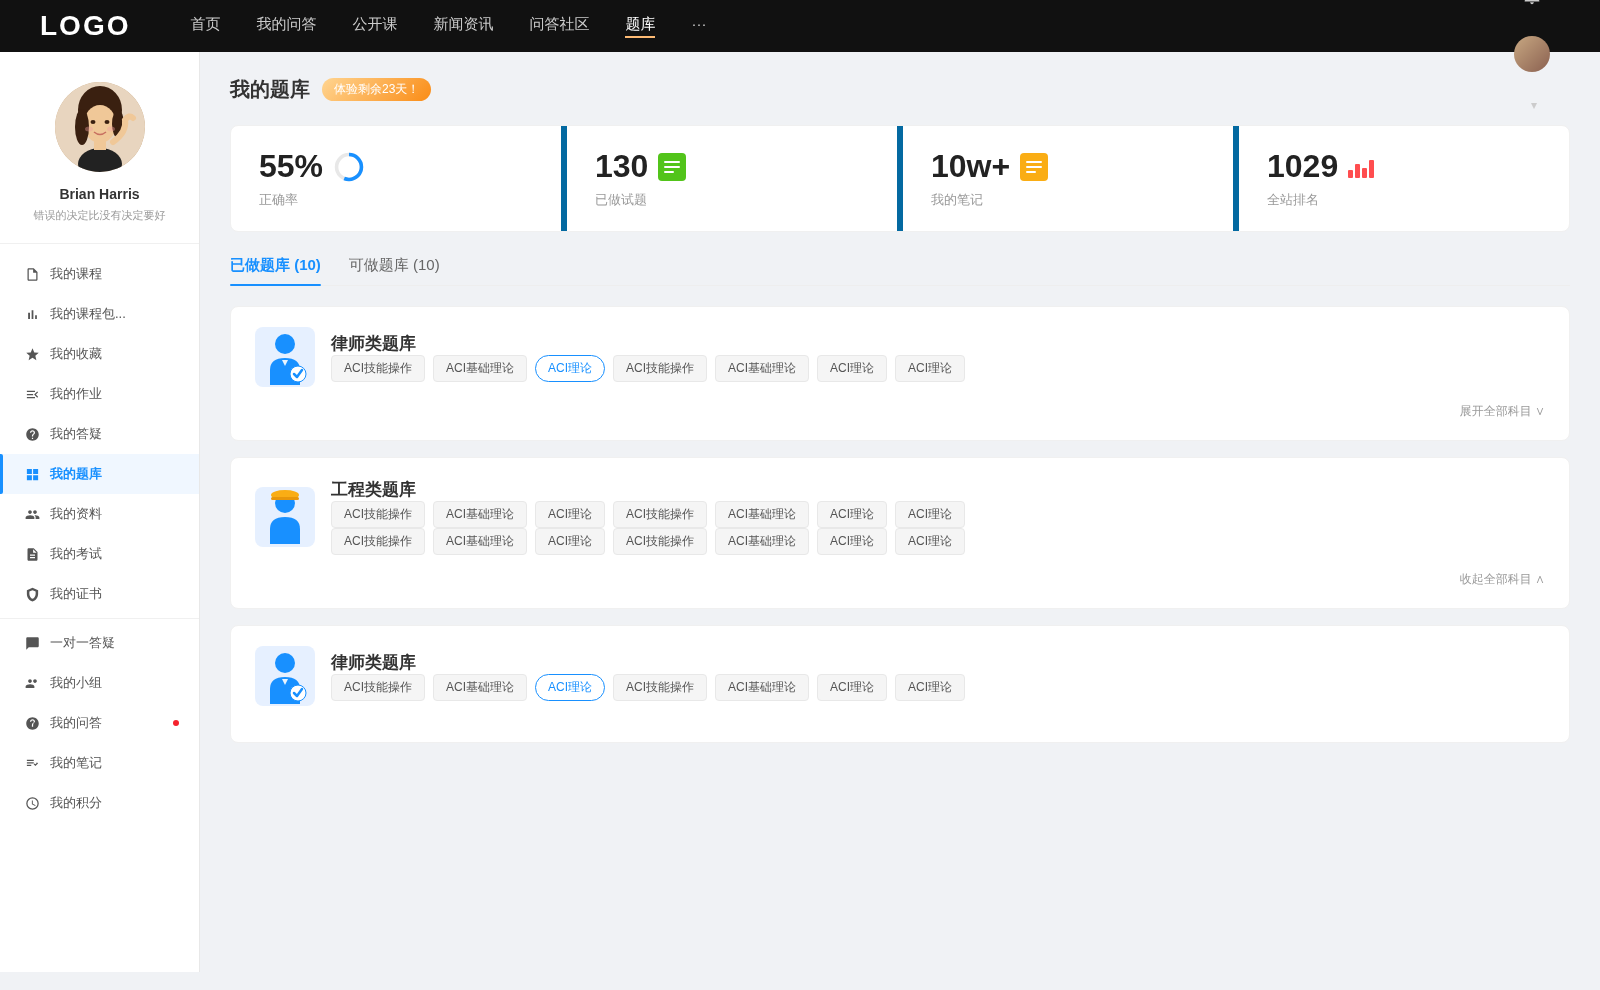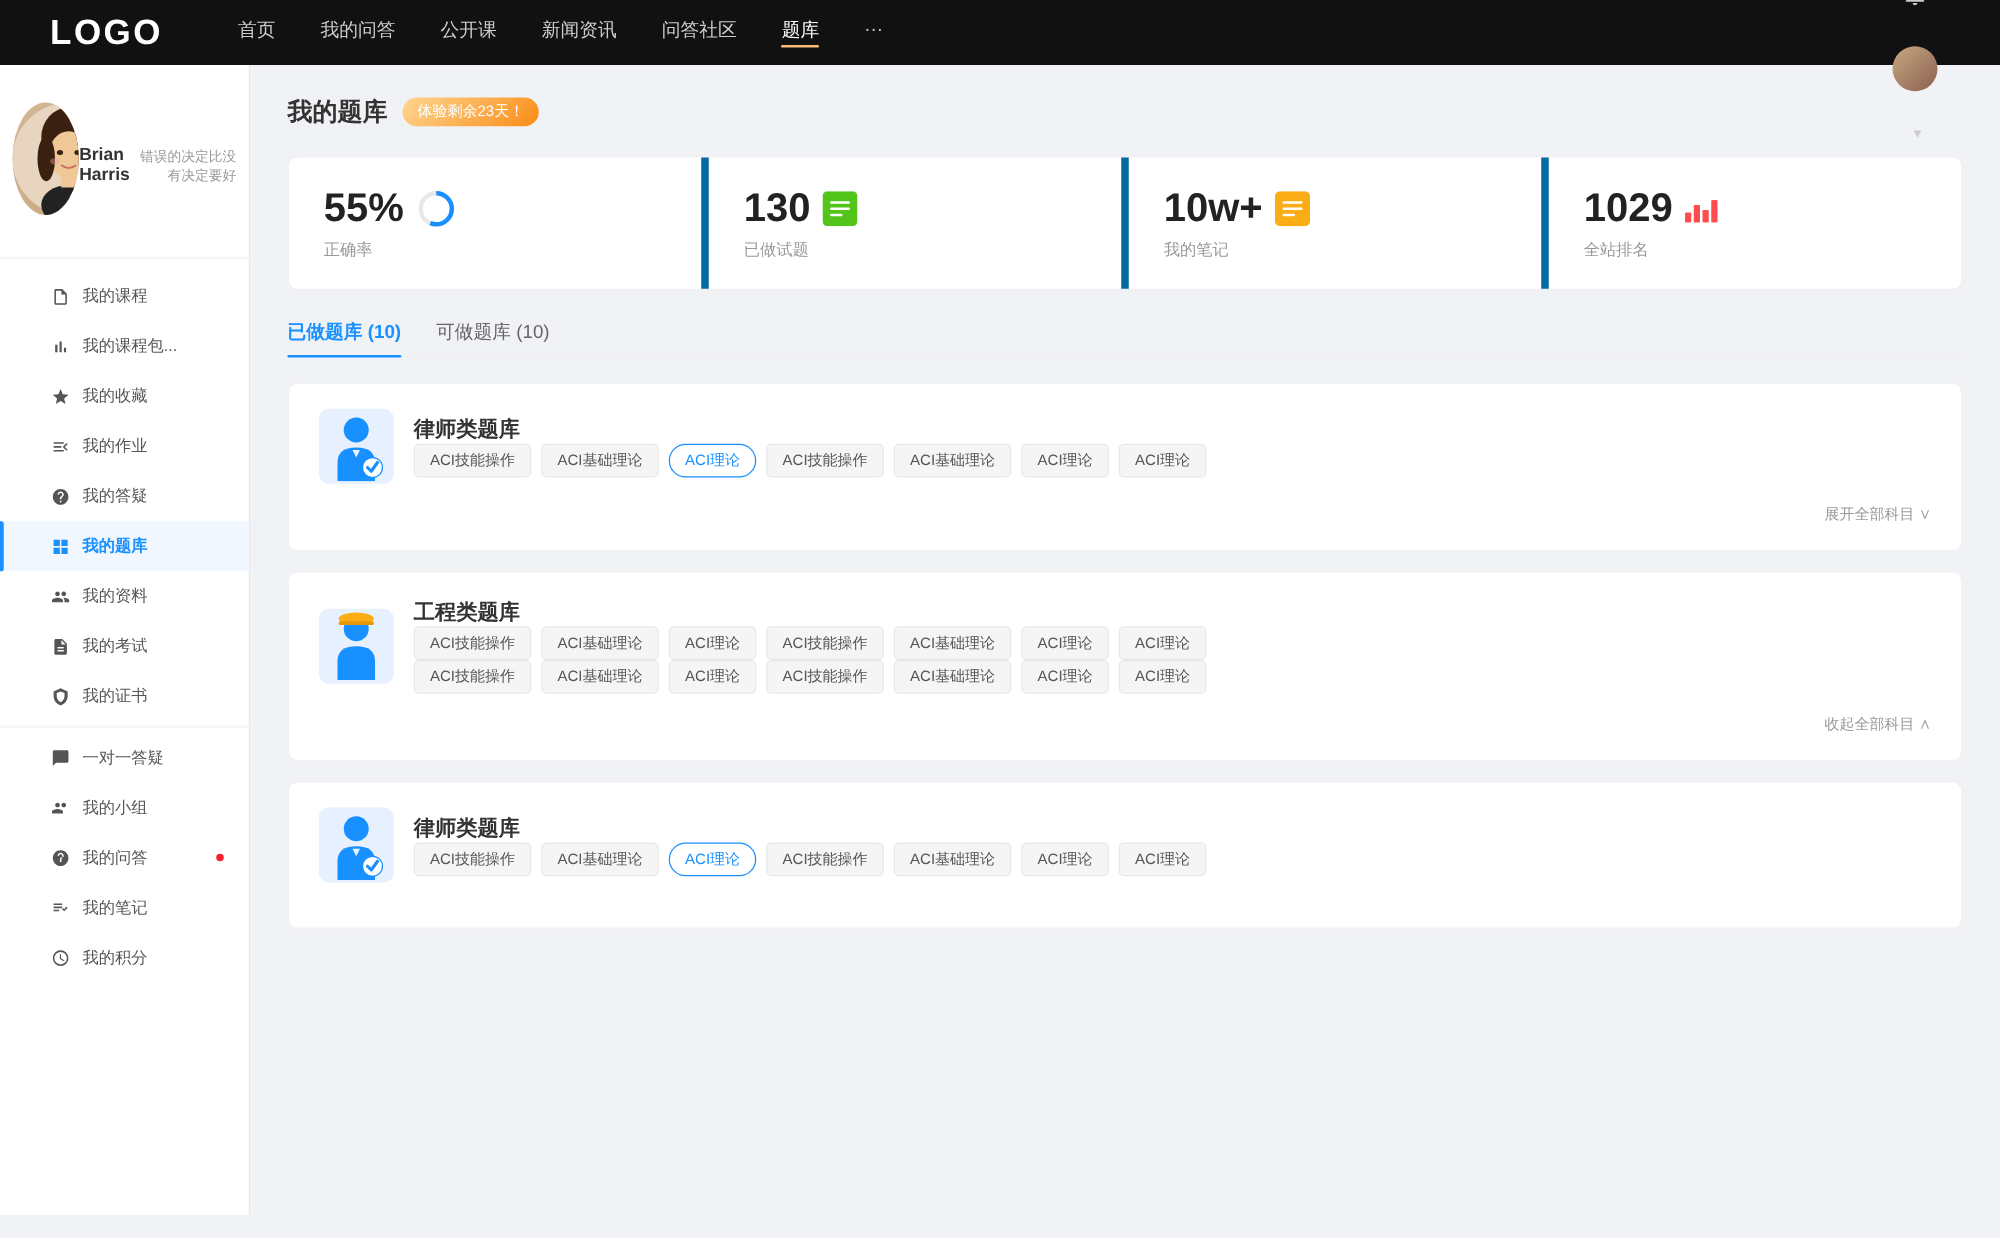--- a/index.html
+++ b/index.html
@@ -20,27 +20,27 @@
     .bell-icon svg { width: 22px; height: 22px; fill: #ccc; }
     .bell-badge { position: absolute; top: -3px; right: -3px; width: 8px; height: 8px; background: #f5222d; border-radius: 50%; }
     .avatar-placeholder { width: 36px; height: 36px; border-radius: 50%; background: linear-gradient(135deg, #c8a882, #8a6050); }
     .chevron-icon { color: #ccc; cursor: pointer; font-size: 12px; margin-left: 4px; }
 
     
     .page-layout { display: flex; min-height: 920px; }
 
     
     .sidebar { width: 200px; background: #fff; padding: 0; flex-shrink: 0; border-right: 1px solid #e8e8e8; }
-    .sidebar-profile { display: flex; flex-direction: row; align-items: center; padding: 30px 10px 20px; border-bottom: 1px solid #f0f0f0; }
+    .sidebar-profile { display: flex; flex-direction: column; align-items: center; padding: 30px 10px 20px; border-bottom: 1px solid #f0f0f0; }
     .profile-avatar { width: 90px; height: 90px; border-radius: 50%; background: linear-gradient(135deg, #d4b896, #c8a882); overflow: hidden; margin-bottom: 14px; }
     .profile-name { font-size: 14px; font-weight: 600; color: #333; margin-bottom: 6px; }
     .profile-motto { font-size: 11px; color: #999; text-align: right; line-height: 1.4; }
 
     .sidebar-menu { padding: 10px 0; }
-    .menu-item { display: flex; align-items: center; gap: 10px; padding: 11px 40px; cursor: pointer; font-size: 13px; color: #555; position: relative; }
+    .menu-item { display: flex; align-items: center; gap: 10px; padding: 11px 24px; cursor: pointer; font-size: 13px; color: #555; position: relative; }
     .menu-item.active { color: #1890ff; background: #f0f7ff; }
     .menu-item.active::before { content: ''; position: absolute; left: 0; top: 0; bottom: 0; width: 3px; background: #1890ff; border-radius: 0 2px 2px 0; }
     .menu-icon { width: 16px; height: 16px; display: flex; align-items: center; justify-content: center; }
     .menu-icon svg { width: 15px; height: 15px; fill: currentColor; }
     .menu-dot { width: 6px; height: 6px; background: #f5222d; border-radius: 50%; position: absolute; right: 20px; }
 
     
     .main-content { flex: 1; padding: 24px 30px; }
 
     

